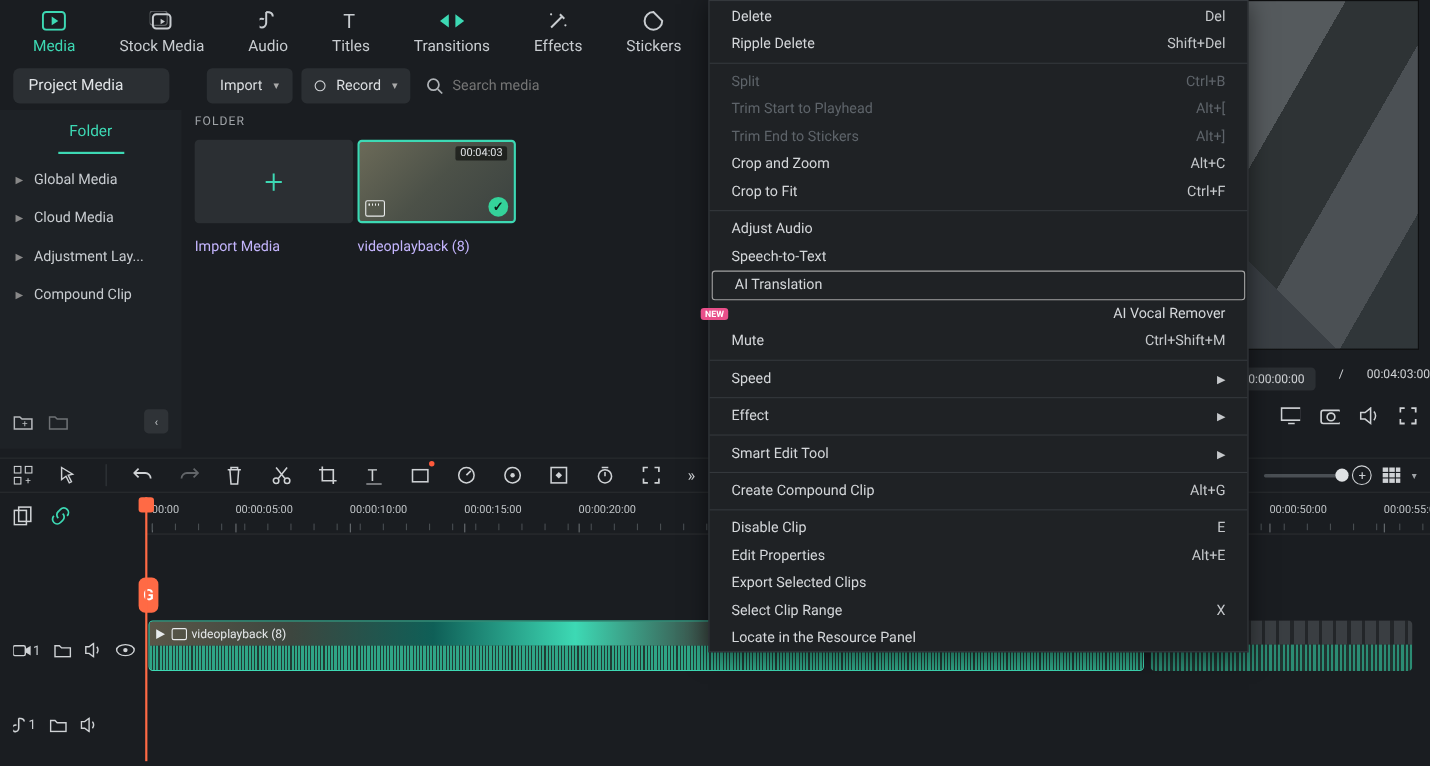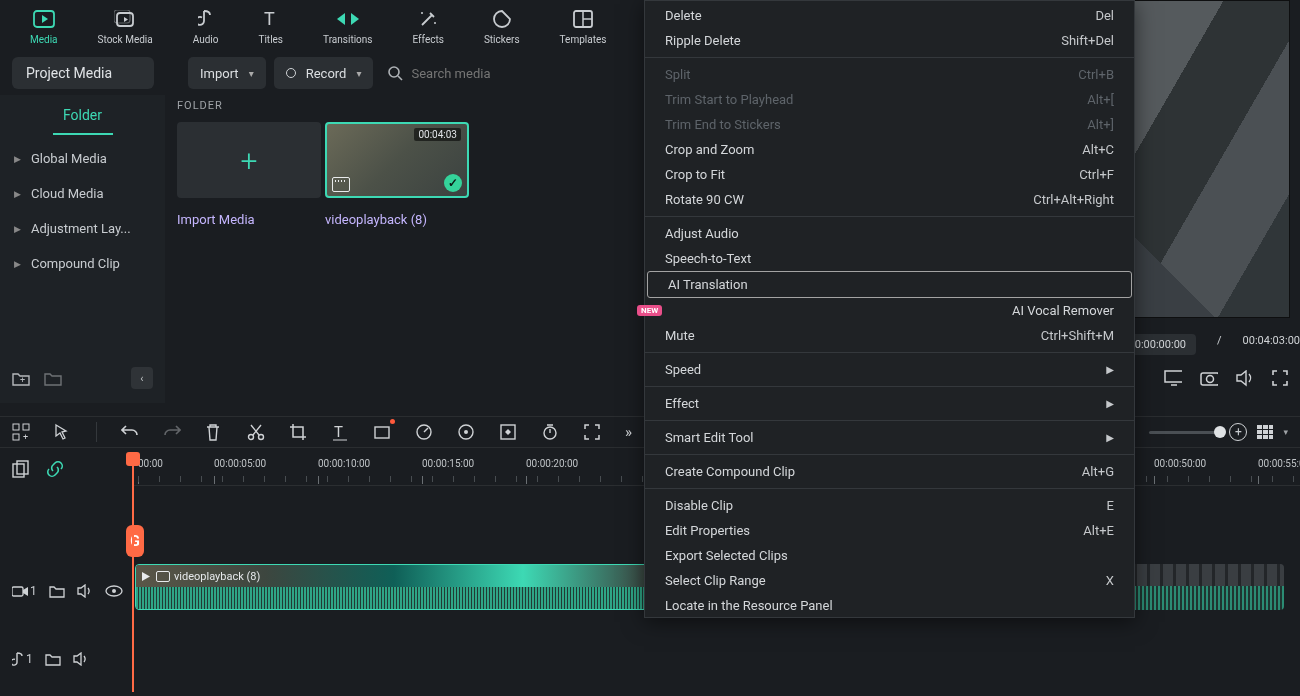--- a/index.html
+++ b/index.html
@@ -3,21 +3,21 @@
 <meta charset="utf-8">
 <style>
 * { margin: 0; padding: 0; box-sizing: border-box; font-family: -apple-system, "Segoe UI", Roboto, Arial, sans-serif; }
 body { background: #1a1d21; color: #c8ccd0; width: 1300px; height: 696px; overflow: hidden; position: relative; font-size: 13px; }
 
 
 .top-tabs { display: flex; align-items: center; padding: 8px 12px 6px 30px; gap: 40px; }
 .top-tabs .tab { display: flex; flex-direction: column; align-items: center; gap: 4px; cursor: pointer; color: #c8ccd0; }
 .top-tabs .tab.active { color: #3dd9b4; }
 .top-tabs .tab .ico { width: 22px; height: 22px; display:flex; align-items:center; justify-content:center;}
-.top-tabs .tab span.lbl { font-size: 10px; }
+.top-tabs .tab span.lbl { font-size: 14px; }
 .snap-btn { margin-left: auto; margin-right: 12px; width: 26px; height:20px; border:2px solid #c8ccd0; border-radius:3px; position:relative;}
 .snap-btn:before{content:'';position:absolute;right:2px;bottom:2px;width:5px;height:5px;background:#c8ccd0;border-radius:50%;}
 
 
 .sec-row { display:flex; align-items:center; padding: 6px 10px; gap:8px;}
 .left-pill { background:#2b2f33; padding:8px 14px; border-radius:6px; font-size:14px; color:#e0e3e6; margin-left:2px; width:142px;}
 .btn-drop { background:#2b2f33; border-radius:5px; padding:6px 12px; display:flex; align-items:center; gap:10px; color:#dcdfe2; cursor:pointer; height:32px;}
 .btn-drop .chev { font-size:10px; color:#aaa;}
 .search-wrap { display:flex; align-items:center; gap:8px; margin-left:6px;}
 .search-wrap input { background:transparent; border:none; color:#c8ccd0; font-size:13px; outline:none; width:140px;}
@@ -540,24 +540,20 @@
       <span class="short">Alt+]</span>
     </div>
   <div class="ctx-item">
       <span>Crop and Zoom</span>
       <span class="short">Alt+C</span>
     </div>
   <div class="ctx-item">
       <span>Crop to Fit</span>
       <span class="short">Ctrl+F</span>
     </div>
-  <div class="ctx-item">
-      <span>Rotate 90 CW</span>
-      <span class="short">Ctrl+Alt+Right</span>
-    </div>
   <div class="ctx-sep"></div>
   <div class="ctx-item">
       <span>Adjust Audio</span>
     </div>
   <div class="ctx-item">
       <span>Speech-to-Text</span>
     </div>
   <div class="ctx-item hl">
       <span>AI Translation</span>
     </div>

